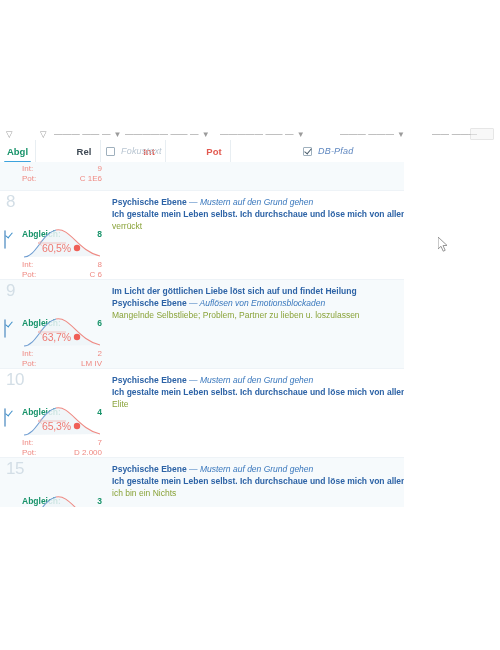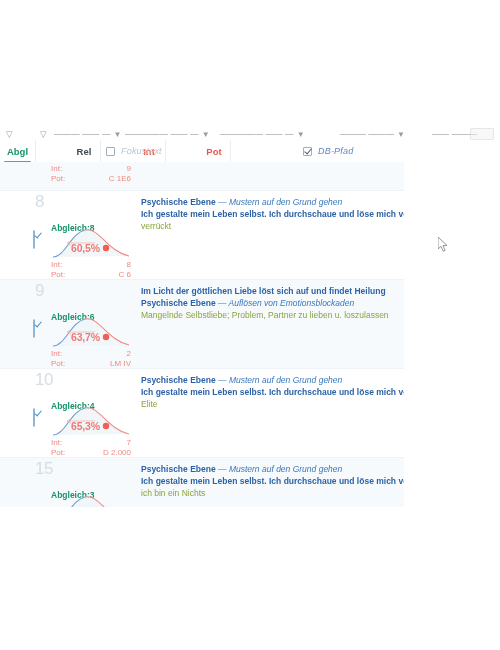--- a/index.html
+++ b/index.html
@@ -164,21 +164,20 @@
     height: 345px;
     overflow: hidden;
     background: #ffffff;
   }
   .row {
     position: relative;
     width: 404px;
     box-sizing: border-box;
     border-bottom: 1px solid #eef3f7;
     display: flex;
-    padding-left: 29px;
   }
   .row.alt { background: #f6fafc; }
   .row.plain { background: #ffffff; }
 
   
   .lcol {
     width: 106px;
     min-width: 106px;
     position: relative;
     box-sizing: border-box;
@@ -190,24 +189,24 @@
     top: 2px;
     font-size: 17px;
     color: #d3dee6;
     font-weight: 400;
     line-height: 18px;
     letter-spacing: -0.5px;
   }
   .abgleich-line {
     position: absolute;
     left: 22px;
-    top: 32px;
+    top: 38px;
     width: 80px;
     display: flex;
-    justify-content: flex-start;
+    justify-content: space-between;
     font-size: 8.5px;
     font-weight: bold;
     color: #18936a;
   }
   .row-check {
     position: absolute;
     left: 4px;
     top: 40px;
   }
   .row-check .cbox {
@@ -230,21 +229,21 @@
     width: 80px;
     height: 38px;
   }
   .curve-wrap svg { display: block; }
   .pct {
     position: absolute;
     left: 20px;
     top: 19px;
     font-size: 10.5px;
     color: #ef7a73;
-    font-weight: 700;
+    font-weight: 400;
     letter-spacing: -0.2px;
   }
   .intpot {
     position: absolute;
     left: 22px;
     top: 69px;
     width: 80px;
     font-size: 8px;
     color: #ef8a83;
   }

